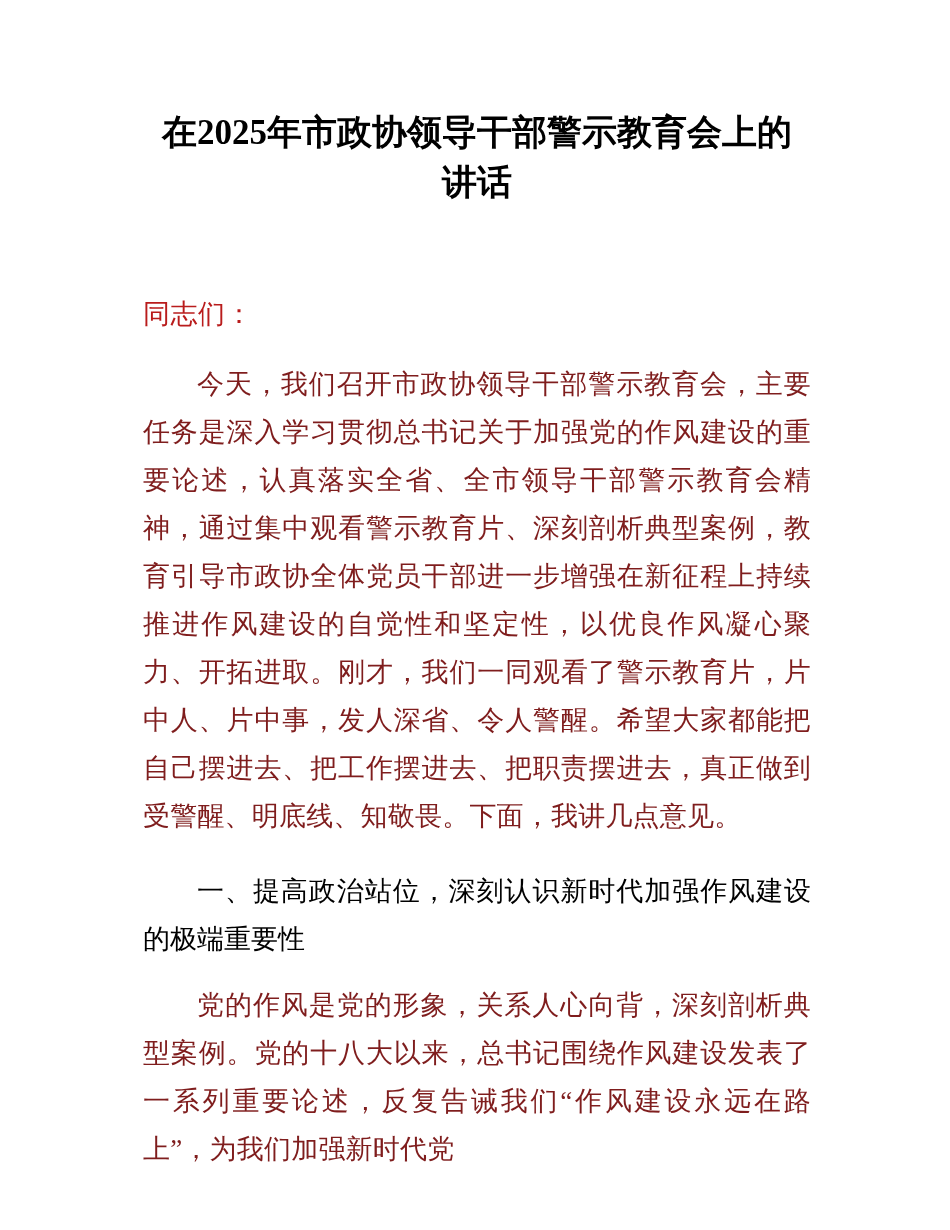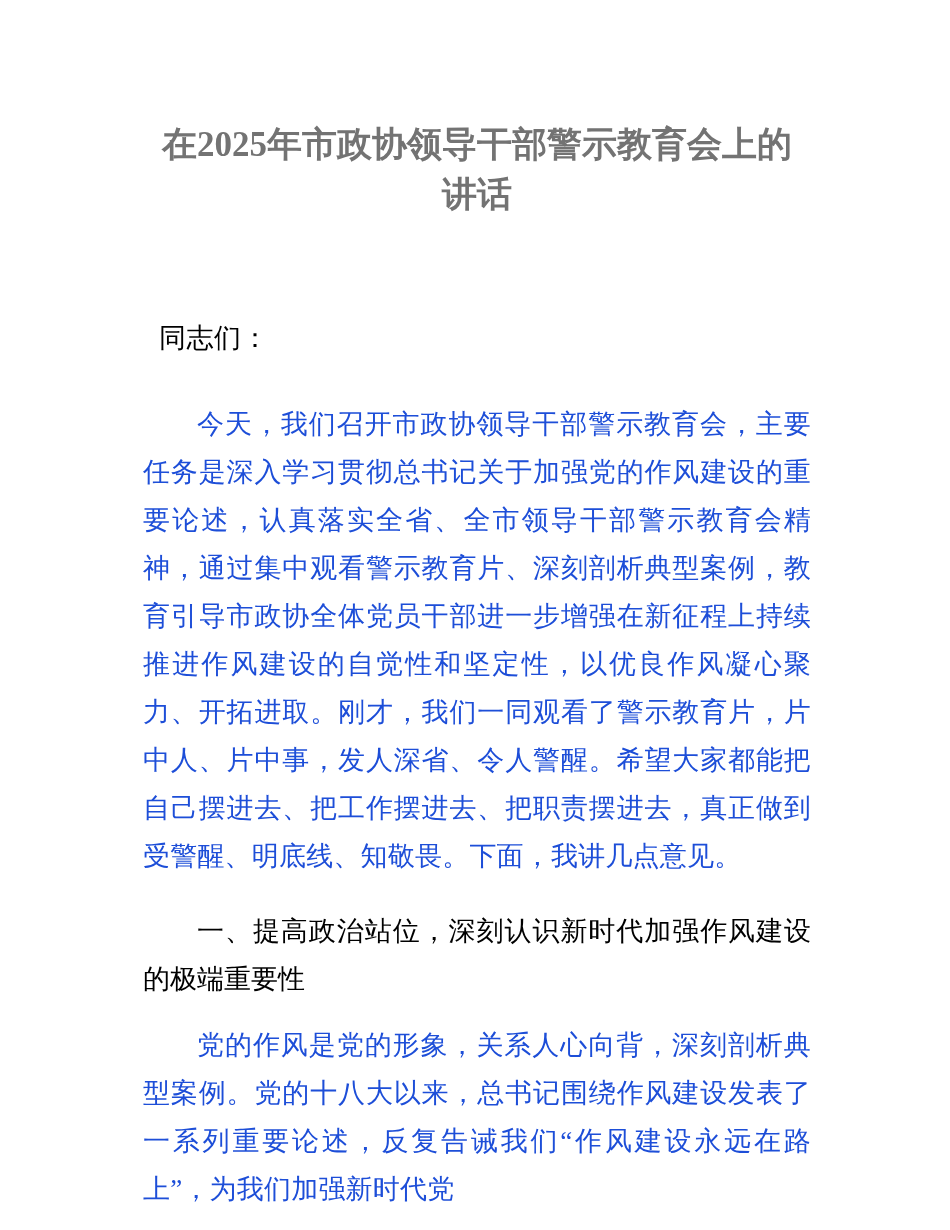--- a/index.html
+++ b/index.html
@@ -17,54 +17,54 @@
   }
   .content {
     position: absolute;
     left: 143px;
     top: 0;
     width: 668px;
   }
 
   
   .doc-title {
-    margin: 16px;
+    margin: 4px;
     padding: 0;
     font-family: "Liberation Serif", "DejaVu Serif", serif;
     font-weight: bold;
     font-size: 35px;
     line-height: 50px;
-    color: #737373;
+    color: #000000;
     text-align: center;
     letter-spacing: 0px;
     padding-top: 104px;
   }
 
   
   .salutation {
-    margin: 16px;
+    margin: 0;
     padding: 0;
     padding-top: 78px;
     font-family: "Liberation Serif", "DejaVu Serif", serif;
     font-size: 27px;
     line-height: 48px;
-    color: #000000;
+    color: #b91c1c;
     font-weight: 300;
     text-indent: 0;
     letter-spacing: 0.5px;
   }
 
   
   .body-para {
     margin: 0;
     padding: 0;
     font-family: "Liberation Serif", "DejaVu Serif", serif;
     font-size: 27px;
     line-height: 48px;
-    color: #1d4ed8;
+    color: #7f1d1d;
     font-weight: 300;
     text-align: justify;
     text-justify: inter-ideograph;
     text-indent: 54px;
     letter-spacing: 0.2px;
   }
   .body-para.first {
     padding-top: 22px;
   }
   .body-para.last {

